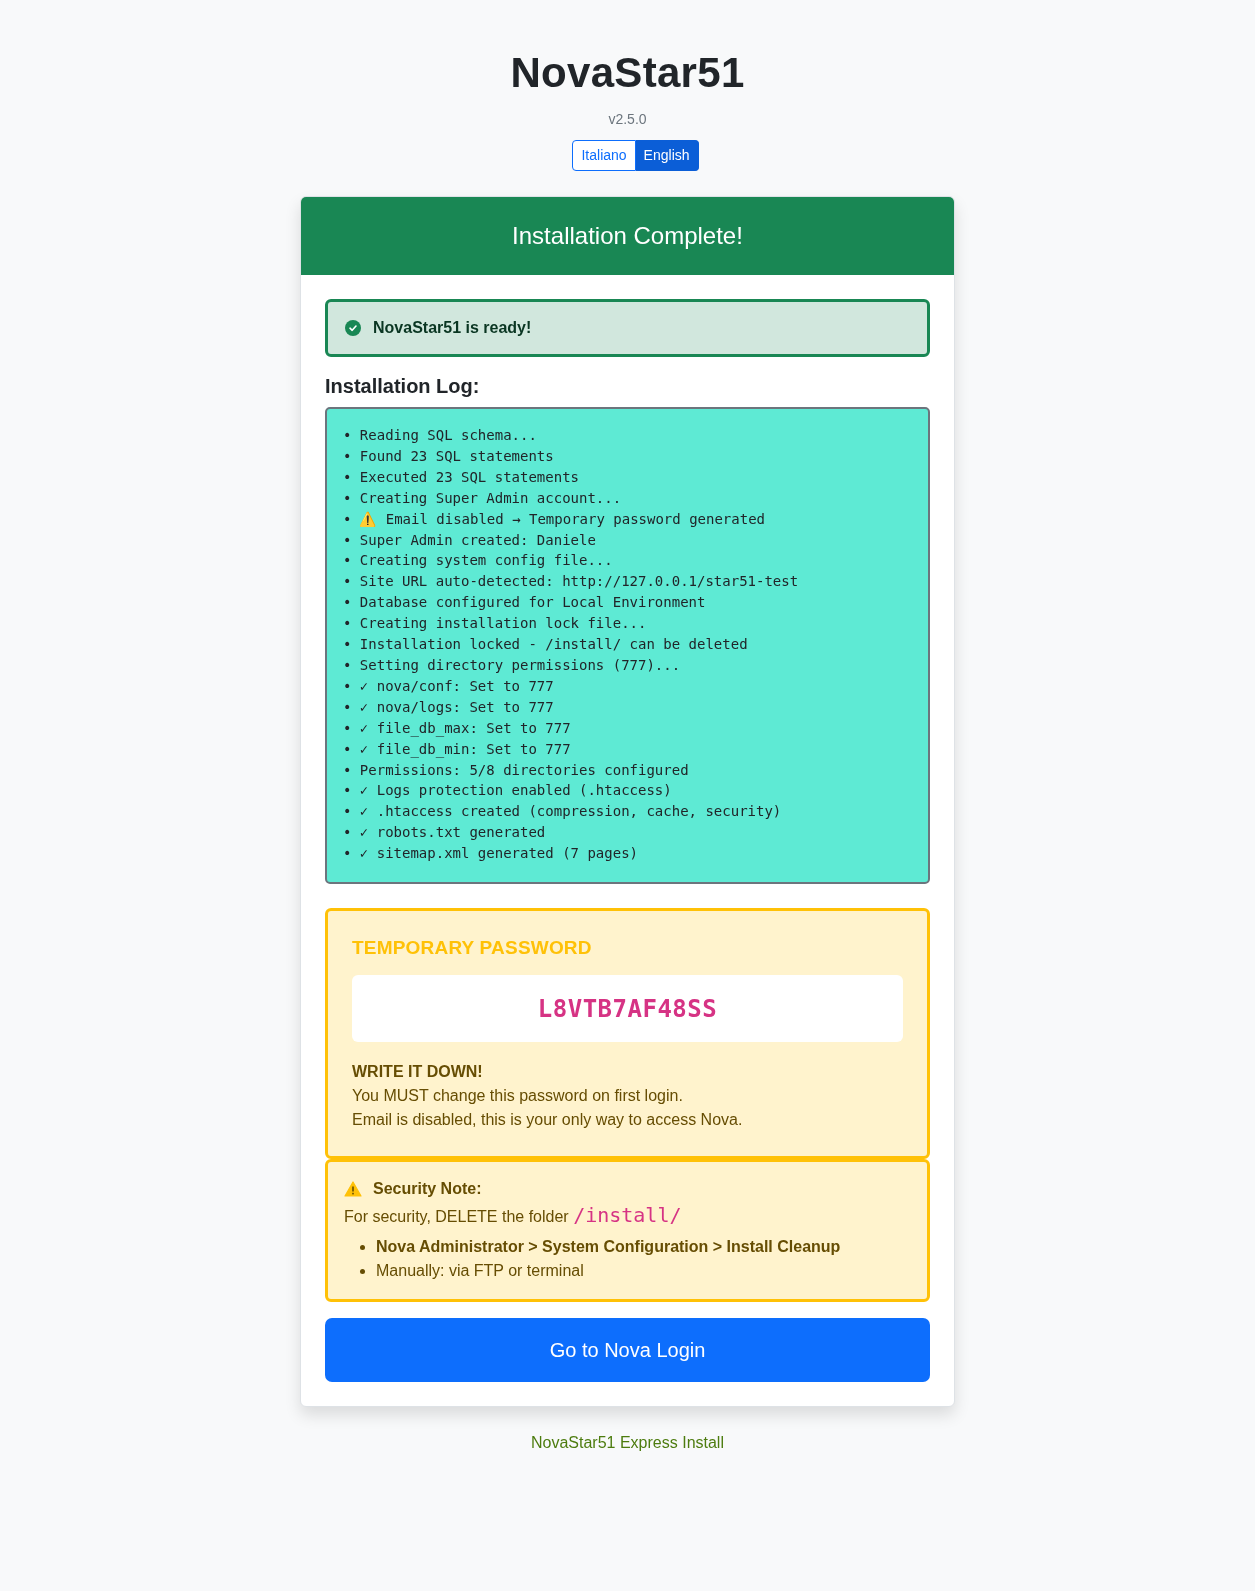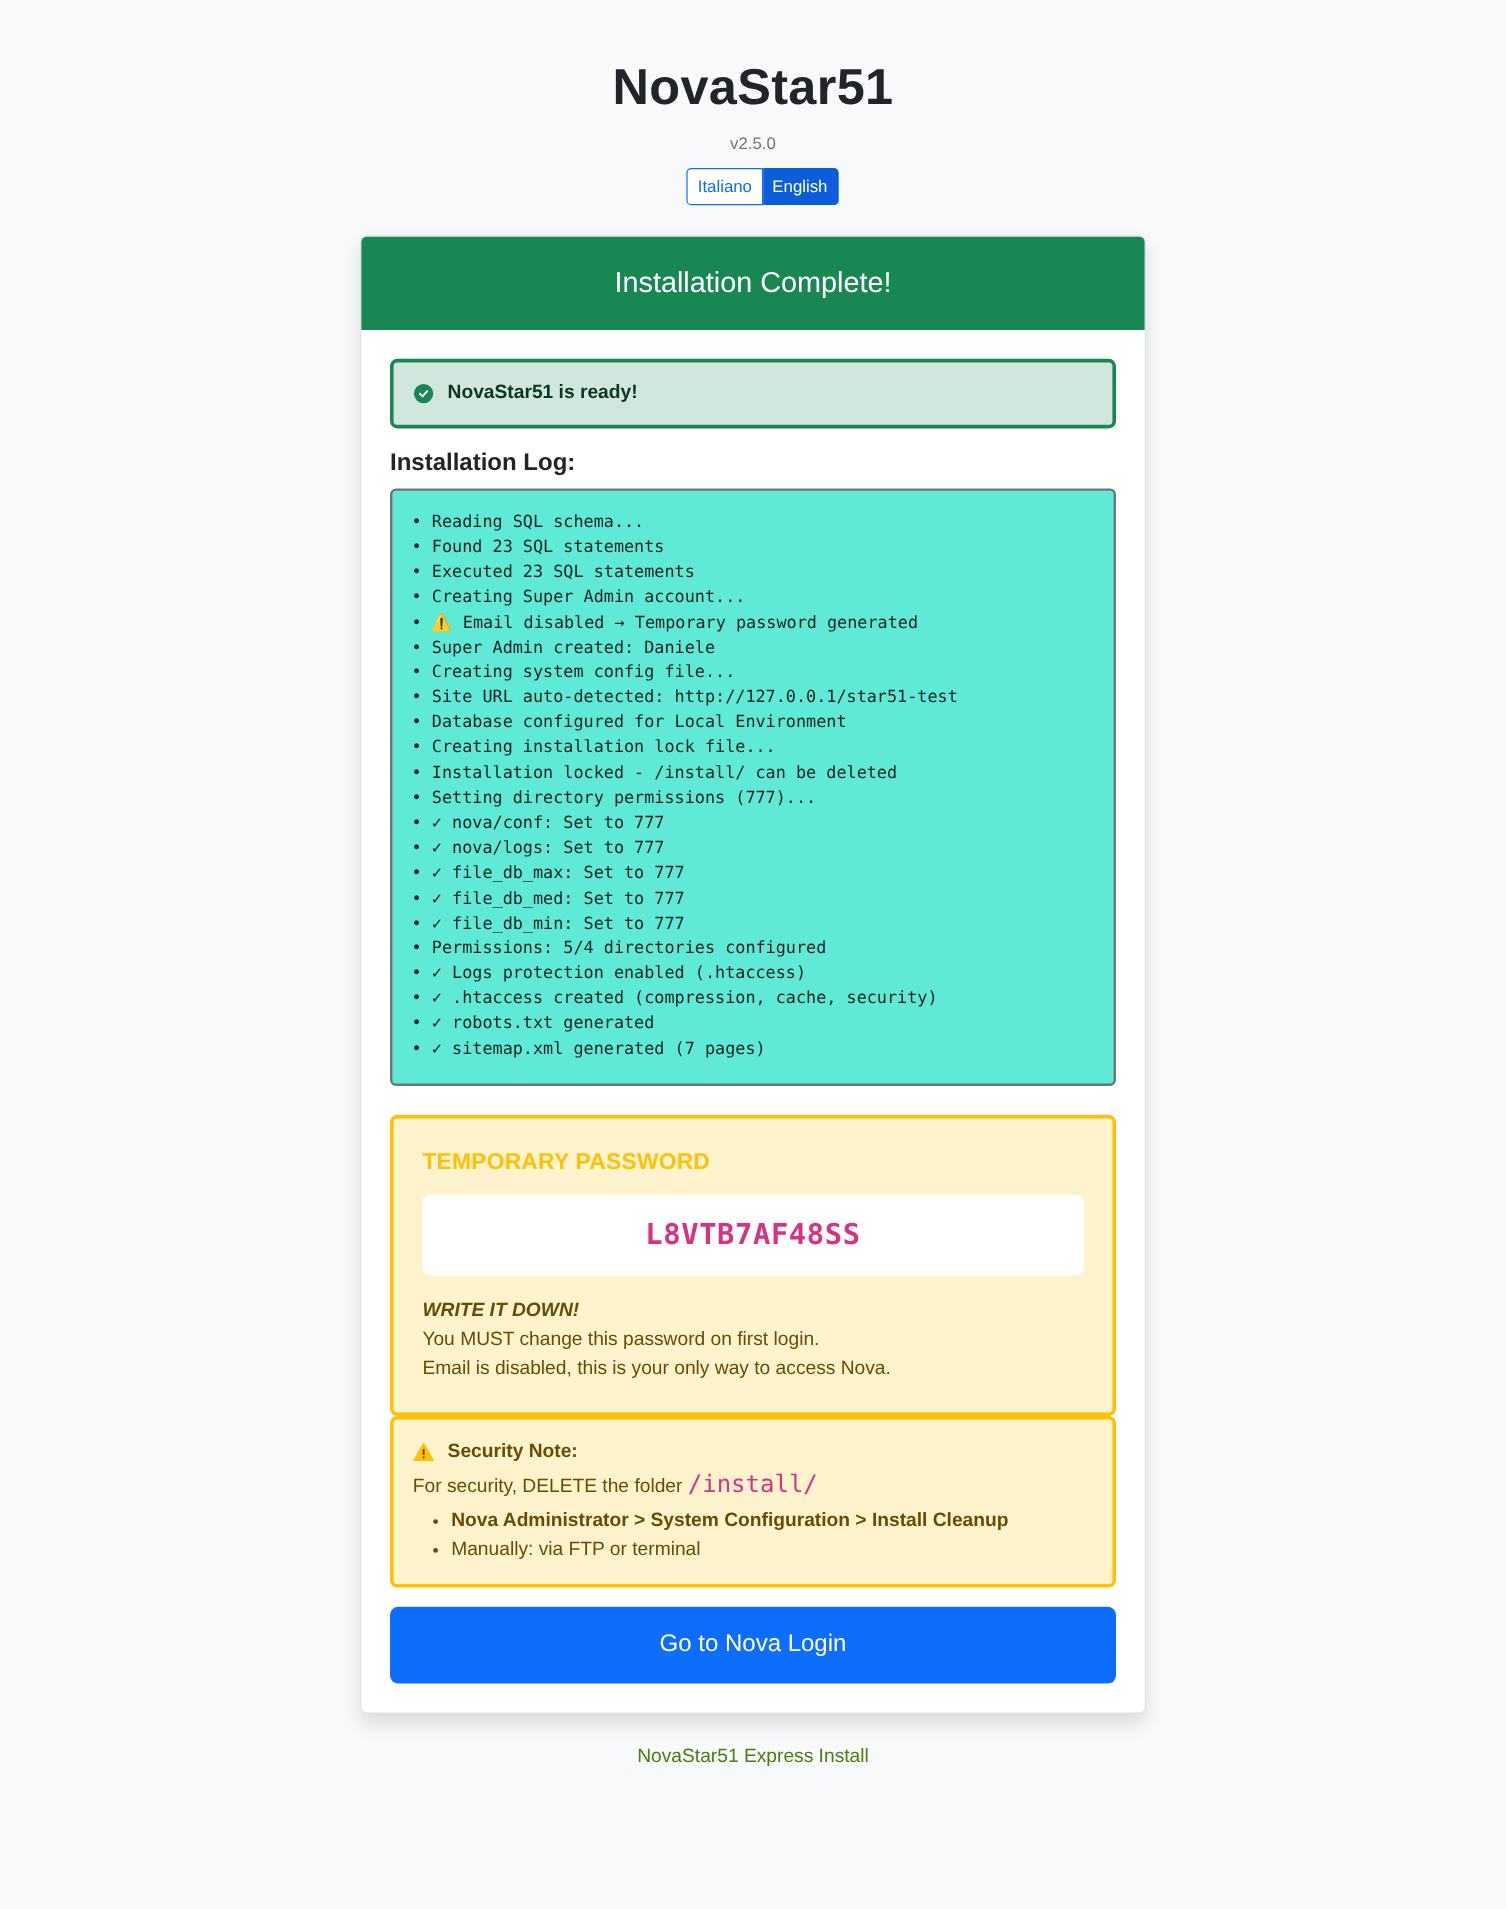--- a/index.html
+++ b/index.html
@@ -147,21 +147,20 @@
       font-size: 24px;
       color: #d63384;
       letter-spacing: 0.5px;
     }
     .temp-pass .write {
       font-weight: 700;
       font-size: 16px;
       color: #664d03;
       margin-top: 18px;
       line-height: 24px;
-      font-style: italic;
     }
     .temp-pass .line {
       font-size: 16px;
       line-height: 24px;
       color: #664d03;
     }
 
     .security { padding: 18px 16px 16px 16px; }
     .security .row { display: flex; align-items: center; }
     .warn-icon { width: 18px; height: 16px; margin-right: 11px; }
@@ -244,23 +243,22 @@
         <div class="log-line">• Super Admin created: Daniele</div>
         <div class="log-line">• Creating system config file...</div>
         <div class="log-line">• Site URL auto-detected: http://127.0.0.1/star51-test</div>
         <div class="log-line">• Database configured for Local Environment</div>
         <div class="log-line">• Creating installation lock file...</div>
         <div class="log-line">• Installation locked - /install/ can be deleted</div>
         <div class="log-line">• Setting directory permissions (777)...</div>
         <div class="log-line">• ✓ nova/conf: Set to 777</div>
         <div class="log-line">• ✓ nova/logs: Set to 777</div>
         <div class="log-line">• ✓ file_db_max: Set to 777</div>
-        <div class="log-line">• ✓ file_db_med: Set to 777</div>
         <div class="log-line">• ✓ file_db_min: Set to 777</div>
-        <div class="log-line">• Permissions: 5/4 directories configured</div>
+        <div class="log-line">• Permissions: 5/8 directories configured</div>
         <div class="log-line">• ✓ Logs protection enabled (.htaccess)</div>
         <div class="log-line">• ✓ .htaccess created (compression, cache, security)</div>
         <div class="log-line">• ✓ robots.txt generated</div>
         <div class="log-line">• ✓ sitemap.xml generated (7 pages)</div>
       </div>
 
       <div class="alert-warning temp-pass">
         <h3>TEMPORARY PASSWORD</h3>
         <div class="pass-box">
           <code>L8VTB7AF48SS</code>

